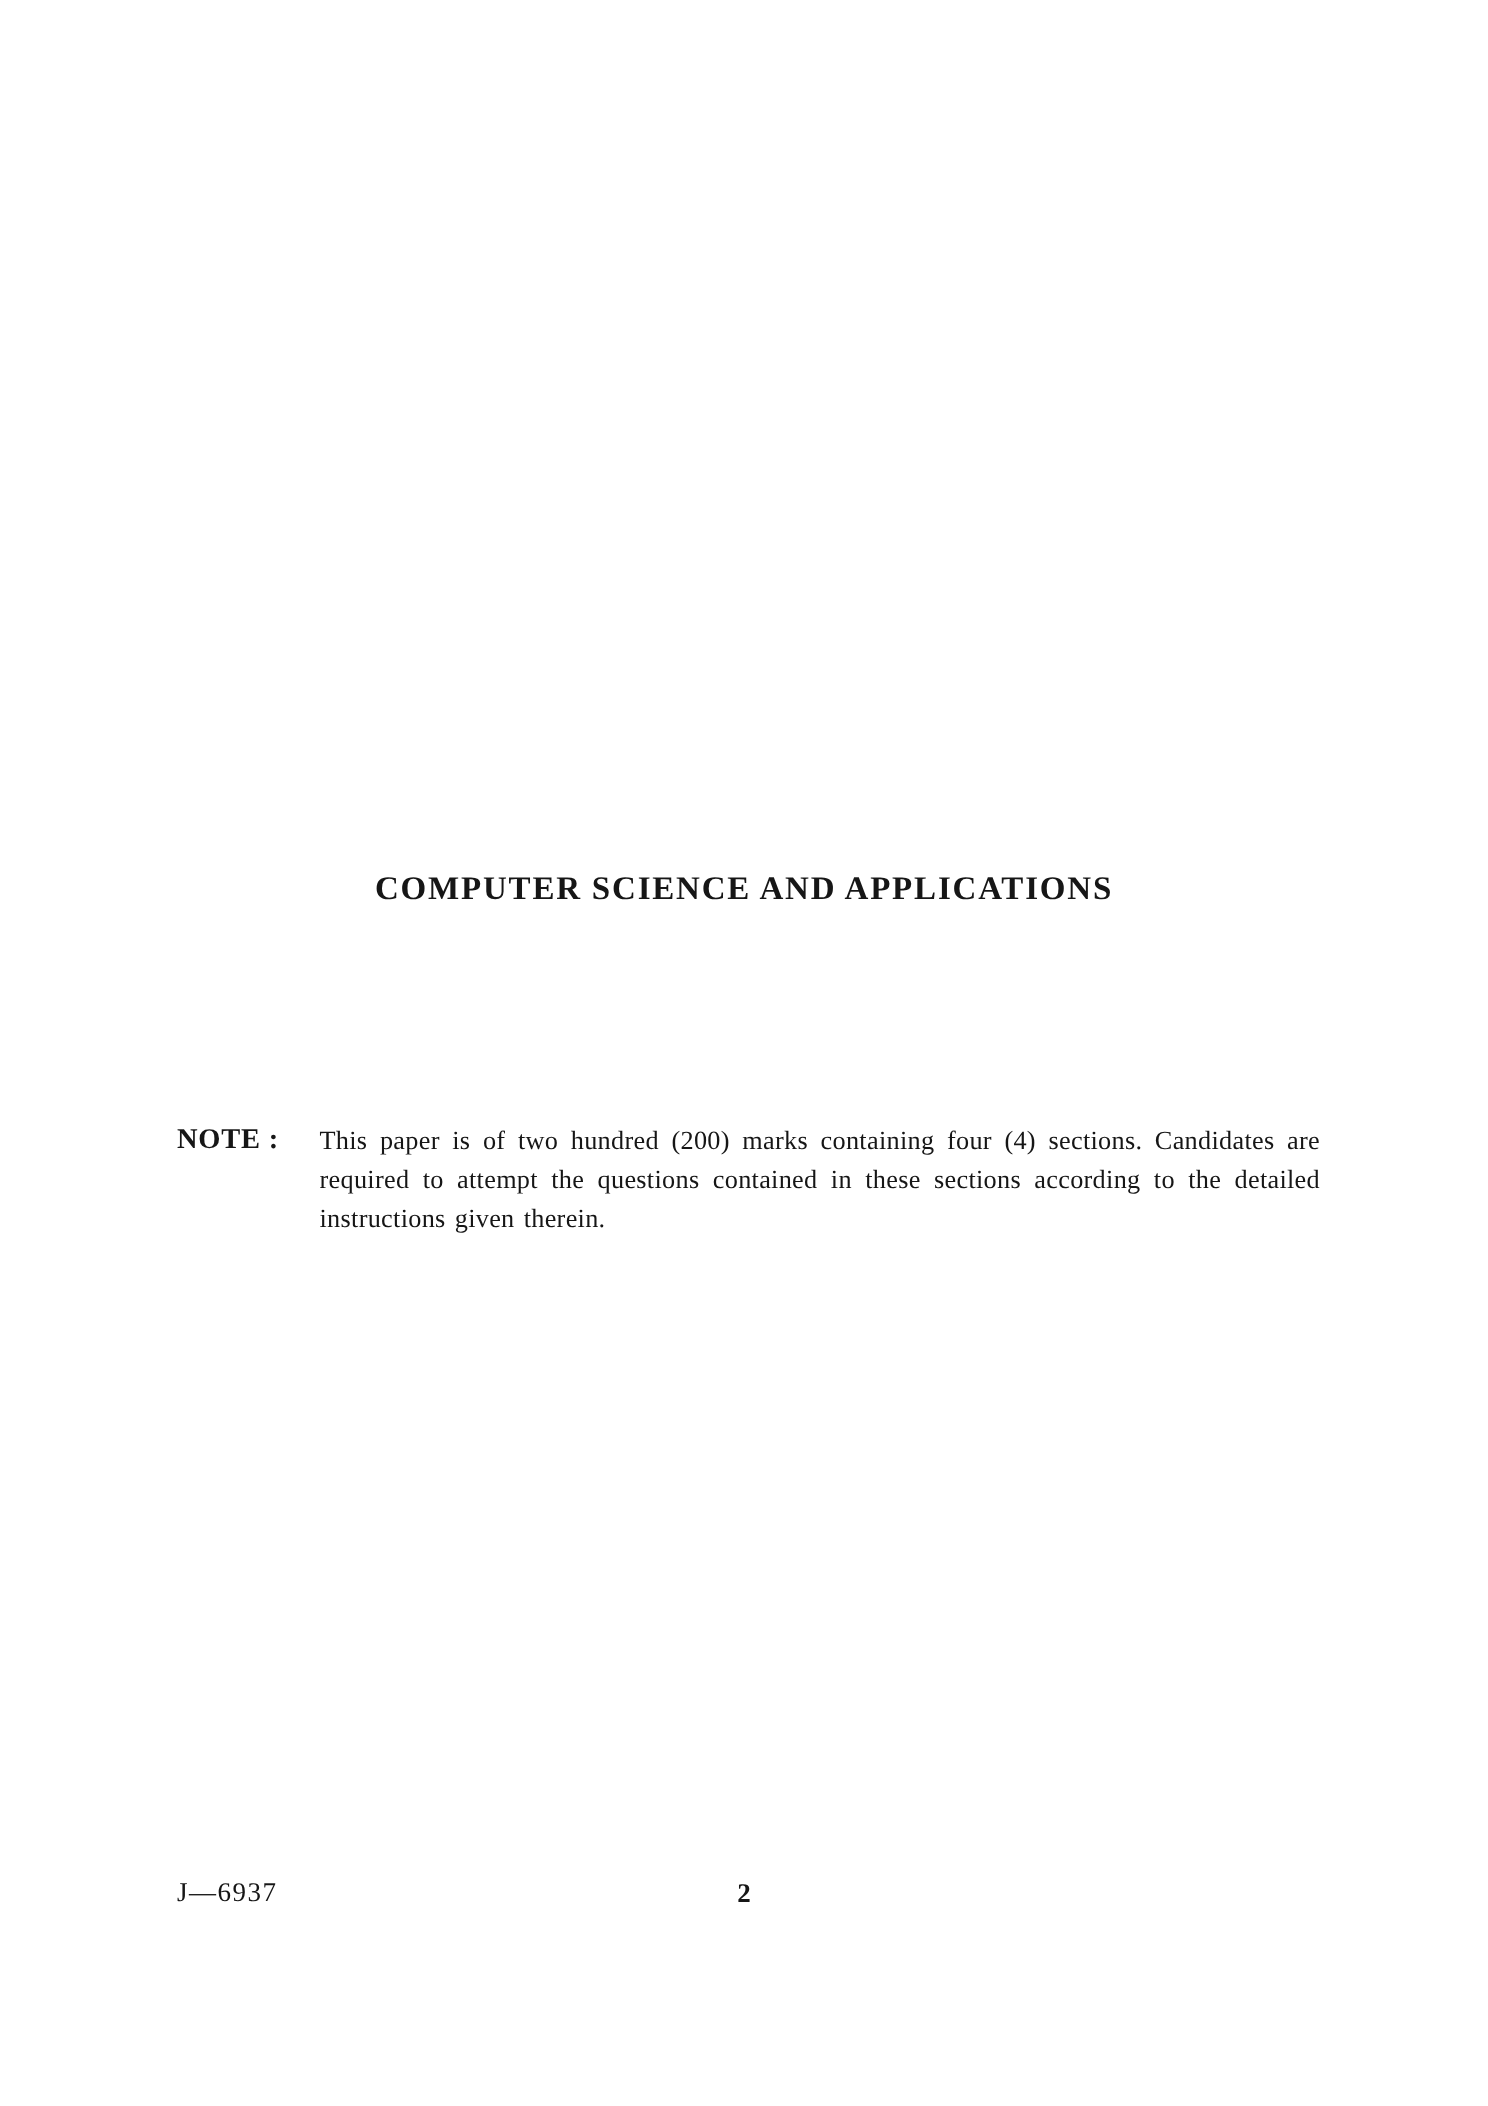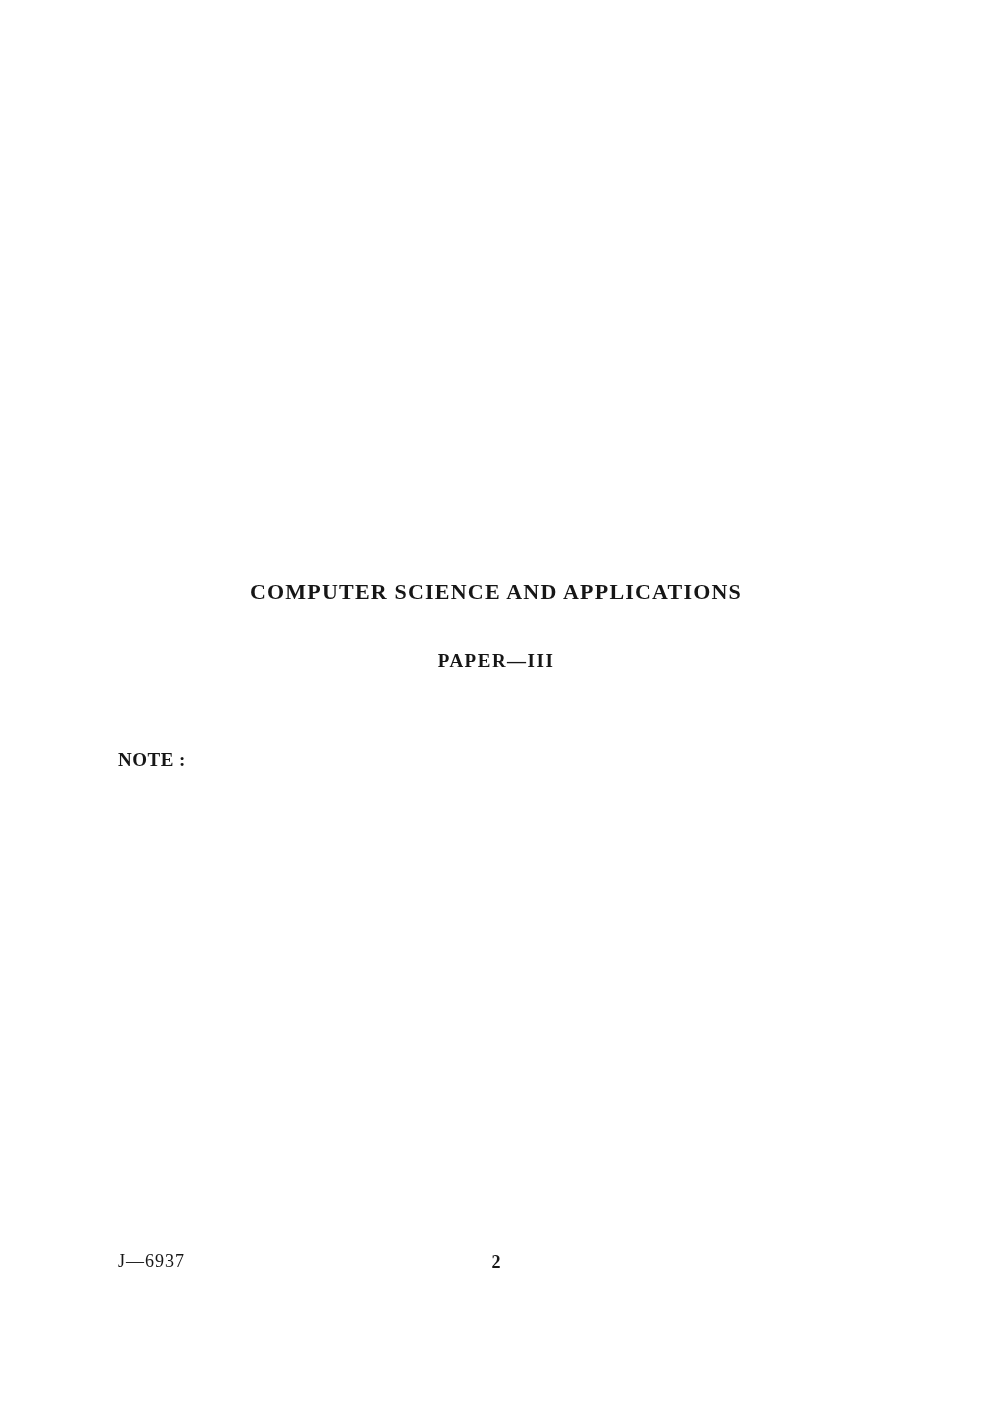--- a/index.html
+++ b/index.html
@@ -78,23 +78,23 @@
     font-weight: 700;
   }
 </style>
 </head>
 <body>
 
 <div class="page">
 
   <div class="doc-title">COMPUTER SCIENCE AND APPLICATIONS</div>
 
-  <div class="doc-subtitle">PAPER—III</div>
 
   <div class="note-block">
     <div class="note-label">NOTE :</div>
+    <div class="note-text">This paper is of two hundred (200) marks containing four (4) sections. Candidates are required to attempt the questions contained in these sections according to the detailed instructions given therein.</div>
   </div>
 
   <div class="footer-code">J—6937</div>
 
   <div class="footer-page">2</div>
 
 </div>
 
 </body></html>

